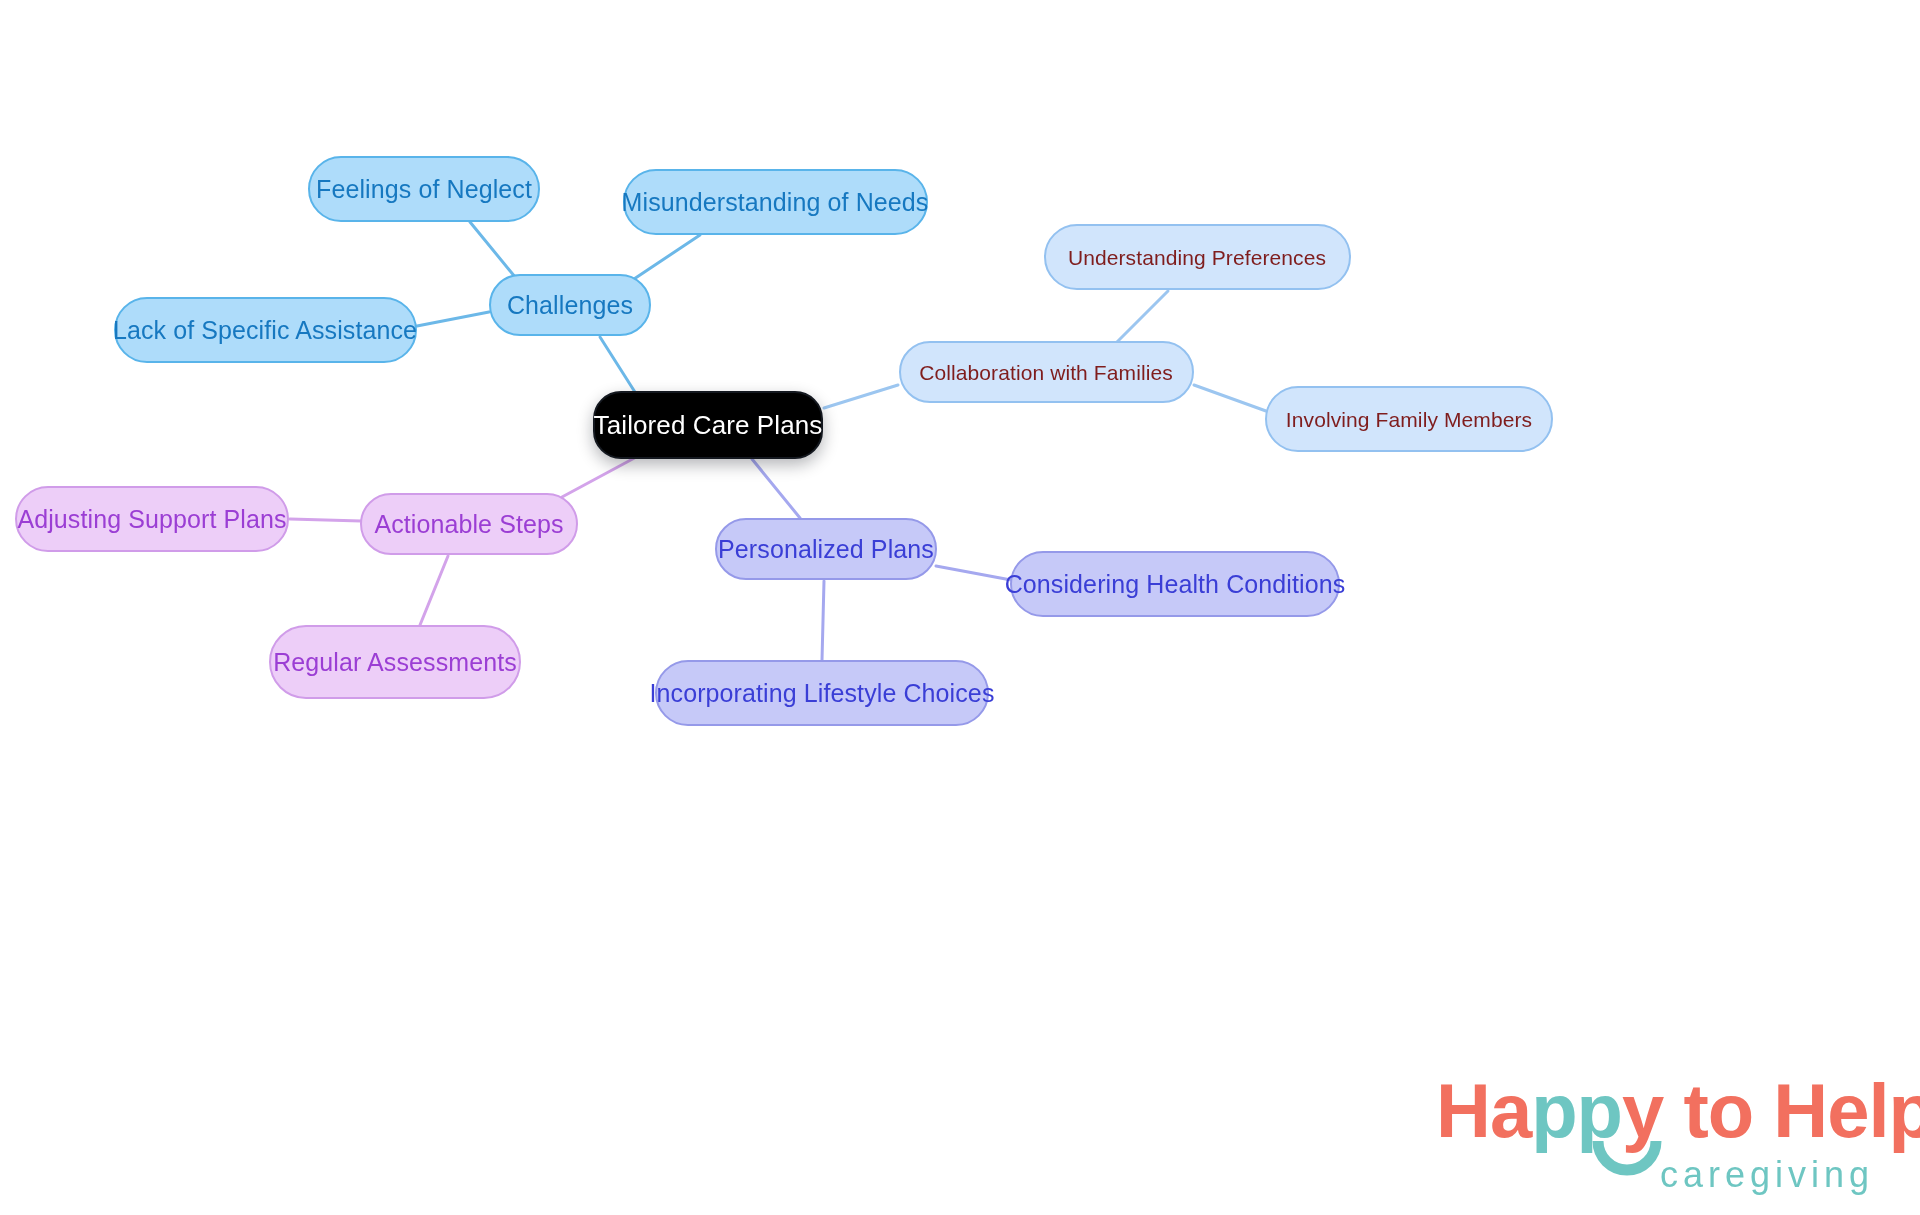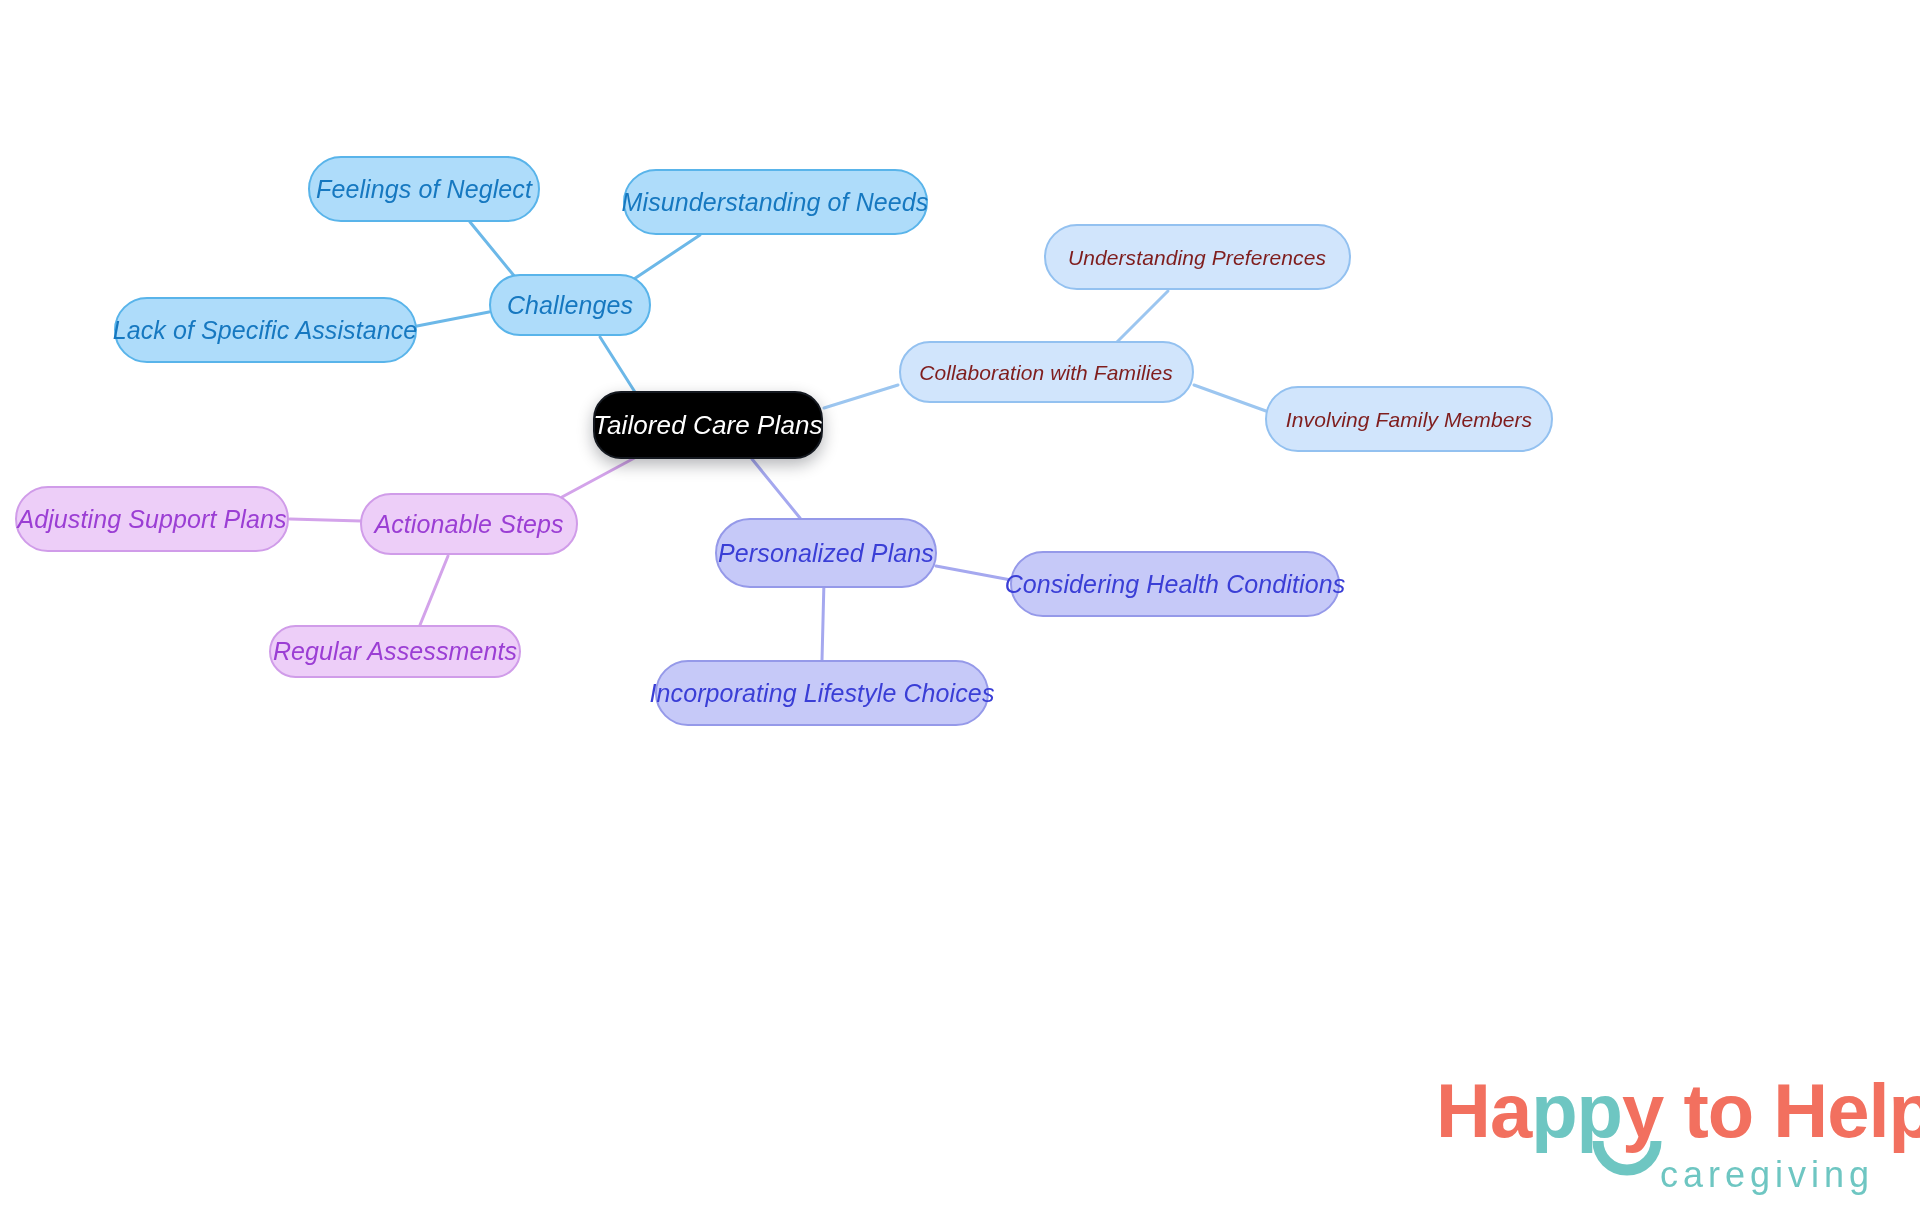--- a/index.html
+++ b/index.html
@@ -40,21 +40,20 @@
     border-radius: 999px;
     border-style: solid;
     border-width: 2px;
     white-space: nowrap;
     letter-spacing: 0.1px;
   }
 
   .node-label {
     display: block;
     line-height: 1;
-    font-style: italic;
   }
 
   
   .node.root {
     background: #000000;
     border-color: #14181f;
     color: #ffffff;
     font-size: 26px;
     border-radius: 28px;
     box-shadow: 0 6px 16px rgba(10, 14, 22, 0.30);
@@ -178,37 +177,37 @@
   <div class="node pale" style="width: 295px; height: 62px; left: 898.5px; top: 341px;">
     <span class="node-label">Collaboration with Families</span>
   </div>
   <div class="node pale" style="width: 307px; height: 66px; left: 1043.5px; top: 224px;">
     <span class="node-label">Understanding Preferences</span>
   </div>
   <div class="node pale" style="width: 288px; height: 66px; left: 1265px; top: 386px;">
     <span class="node-label">Involving Family Members</span>
   </div>
 
-  <div class="node peri" style="width: 222px; height: 70px; left: 715px; top: 518px; align-items: center;">
+  <div class="node peri" style="width: 222px; height: 62px; left: 715px; top: 518px; align-items: center;">
     <span class="node-label">Personalized Plans</span>
   </div>
   <div class="node peri" style="width: 330px; height: 66px; left: 1010px; top: 551px;">
     <span class="node-label">Considering Health Conditions</span>
   </div>
   <div class="node peri" style="width: 334px; height: 66px; left: 655px; top: 660px; justify-content: center;">
     <span class="node-label">Incorporating Lifestyle Choices</span>
   </div>
 
   <div class="node lav" style="width: 218px; height: 62px; left: 360px; top: 493px;">
     <span class="node-label">Actionable Steps</span>
   </div>
   <div class="node lav" style="width: 274px; height: 66px; left: 15px; top: 486px;">
     <span class="node-label">Adjusting Support Plans</span>
   </div>
-  <div class="node lav" style="width: 252px; height: 53px; left: 269px; top: 625px;">
+  <div class="node lav" style="width: 252px; height: 74px; left: 269px; top: 625px;">
     <span class="node-label">Regular Assessments</span>
   </div>
 
   <div id="logo">
     <div class="logo-wordmark"><span>Ha</span><span class="logo-pp">pp</span><span>y to Help</span></div>
     <svg class="logo-smile" viewBox="0 0 78 78" xmlns="http://www.w3.org/2000/svg">
       <path d="M10 16 A29 29 0 0 0 68 16" fill="none" stroke="#6ec6c2" stroke-width="11" stroke-linecap="butt"></path>
     </svg>
     <div class="logo-sub">caregiving</div>
   </div>

